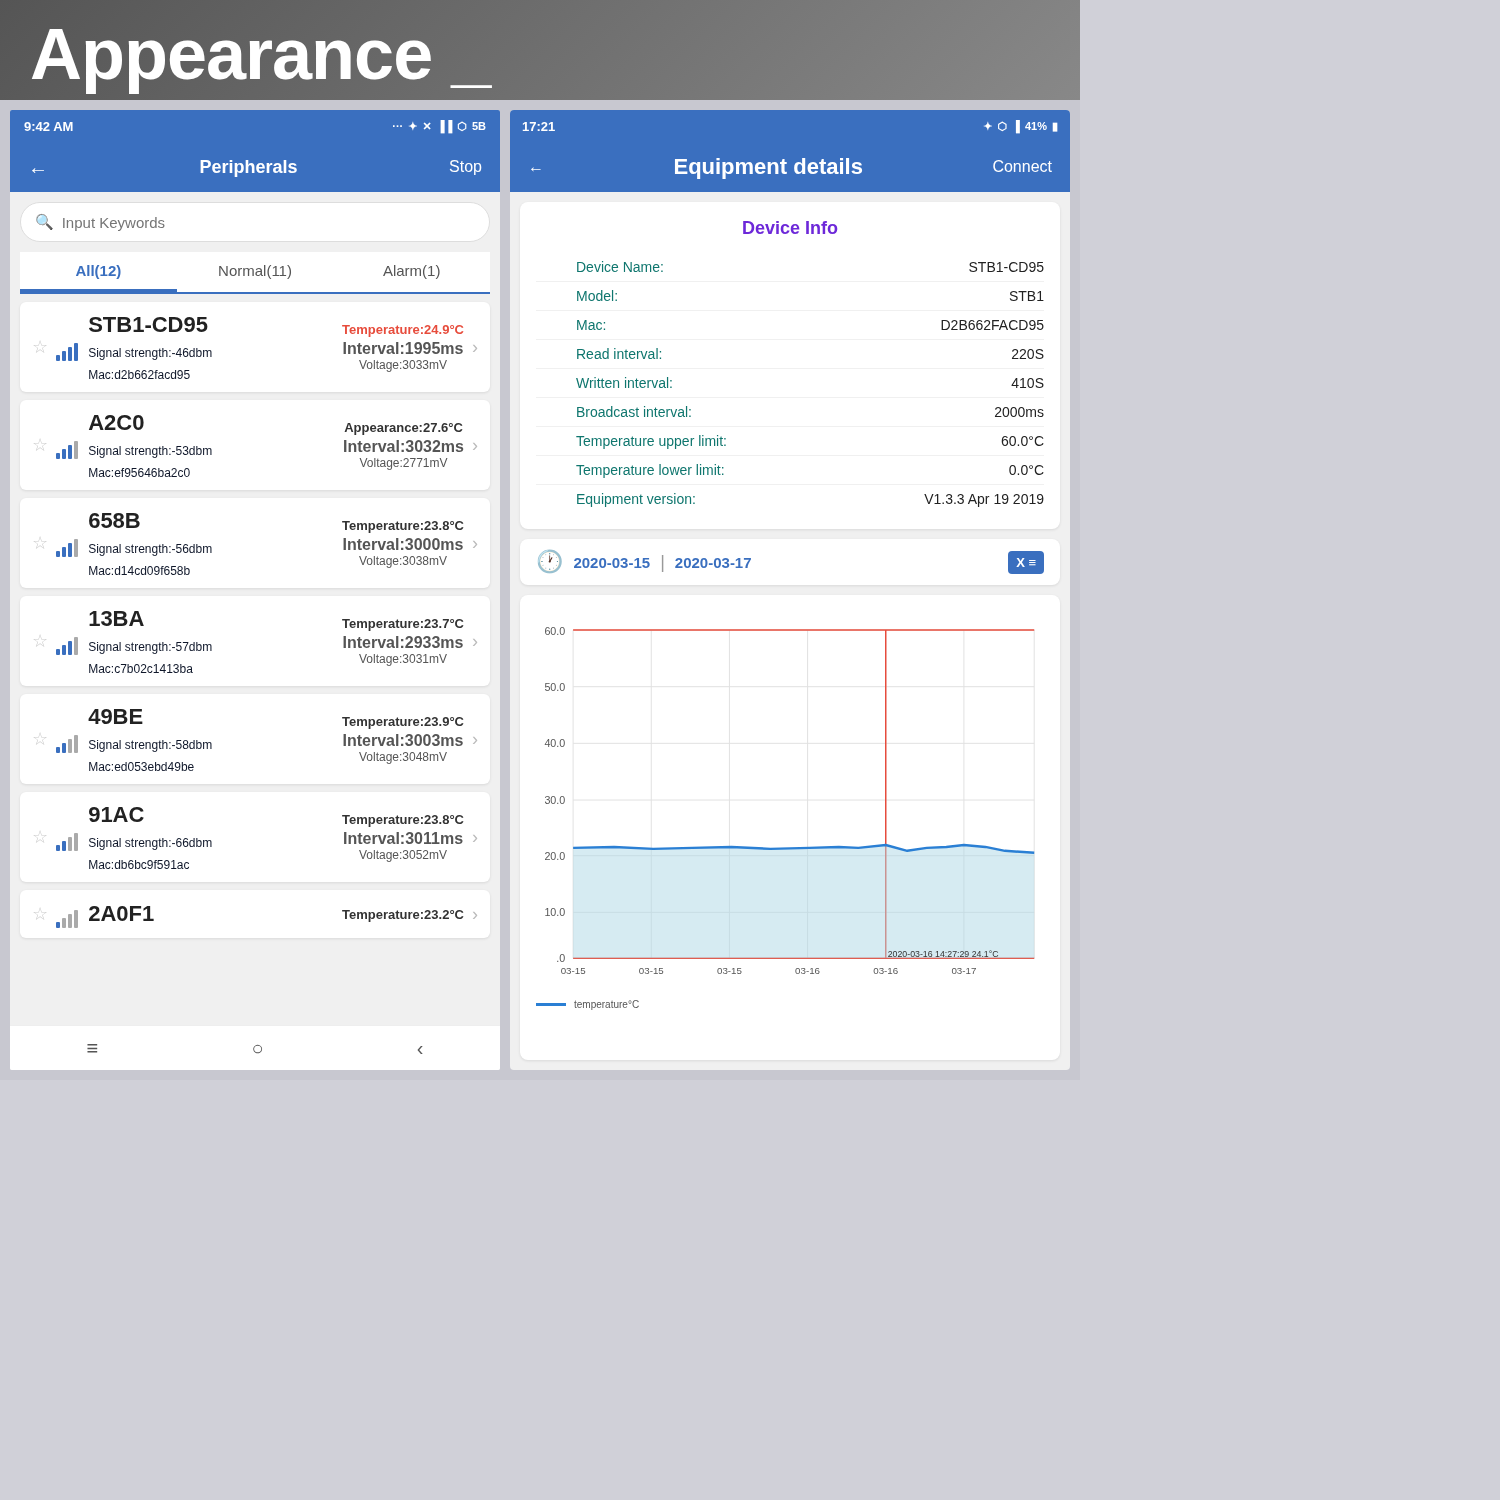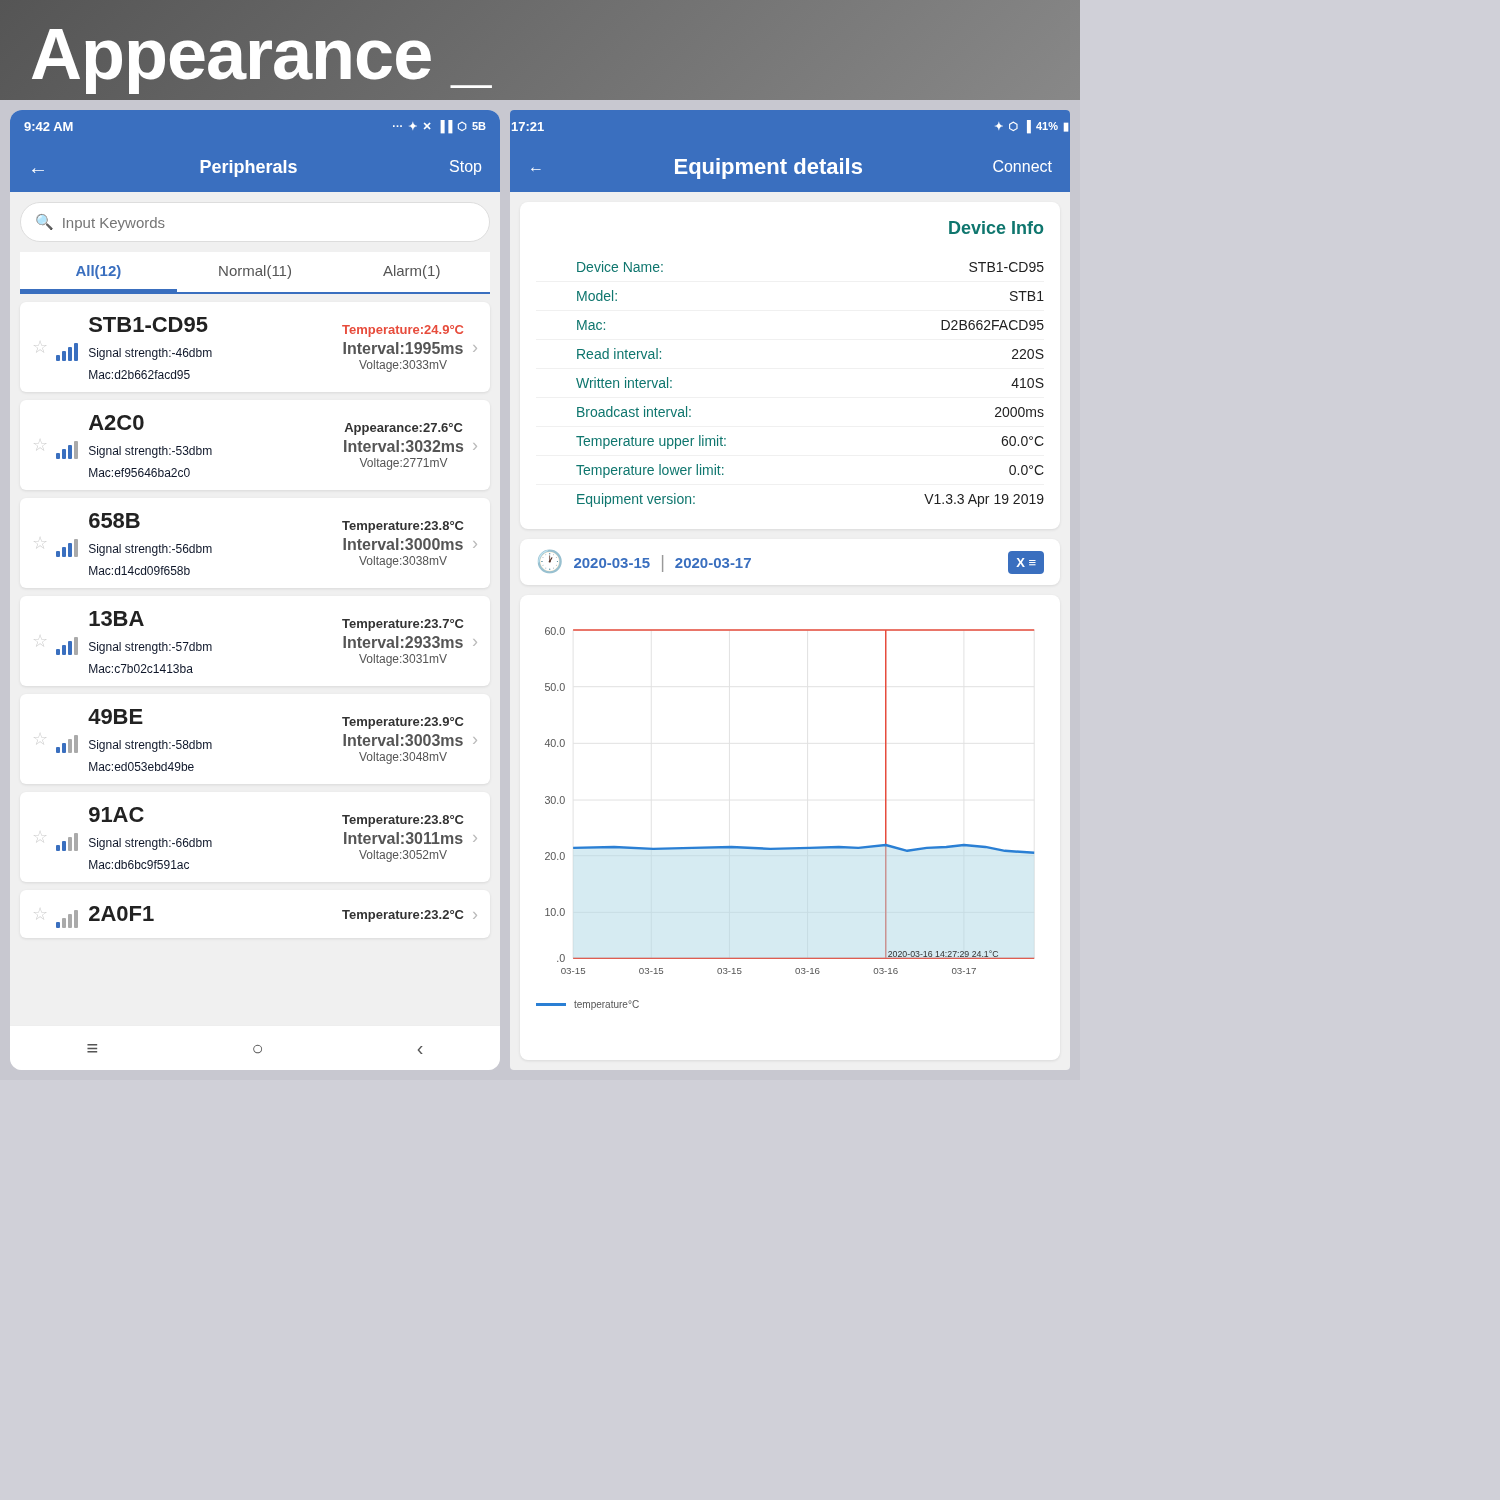--- a/index.html
+++ b/index.html
@@ -33,21 +33,21 @@
       background: #c8c8d0;
       padding: 10px;
       gap: 10px;
     }
 
     
     .left-panel {
       width: 490px;
       flex-shrink: 0;
       background: #f0f0f0;
-      border-radius: 12px;
+      border-radius: 2px;
       overflow: hidden;
       display: flex;
       flex-direction: column;
     }
 
     
     .status-bar {
       background: #3a6fbf;
       color: white;
       display: flex;
@@ -240,21 +240,21 @@
       display: flex;
       flex-direction: column;
     }
 
     .right-status-bar {
       background: #3a6fbf;
       color: white;
       display: flex;
       justify-content: space-between;
       align-items: center;
-      padding: 6px 1px;
+      padding: 6px 12px;
       font-size: 13px;
       font-weight: 600;
       height: 32px;
     }
 
     .right-nav-bar {
       background: #3a6fbf;
       color: white;
       display: flex;
       align-items: center;
@@ -277,25 +277,25 @@
     }
 
     
     .device-info-card {
       background: white;
       border-radius: 8px;
       padding: 16px;
       box-shadow: 0 1px 3px rgba(0,0,0,0.1);
     }
     .device-info-title {
-      text-align: right;
+      text-align: center;
       font-size: 18px;
       font-weight: 700;
       margin-bottom: 14px;
-      color: #0f766e;
+      color: #6d28d9;
     }
     .info-row {
       display: flex;
       justify-content: space-between;
       padding: 6px 0;
       border-bottom: 1px solid #f0f0f0;
       font-size: 14px;
     }
     .info-row:last-child { border-bottom: none; }
     .info-label { color: #0f766e; margin-left: 40px; }

